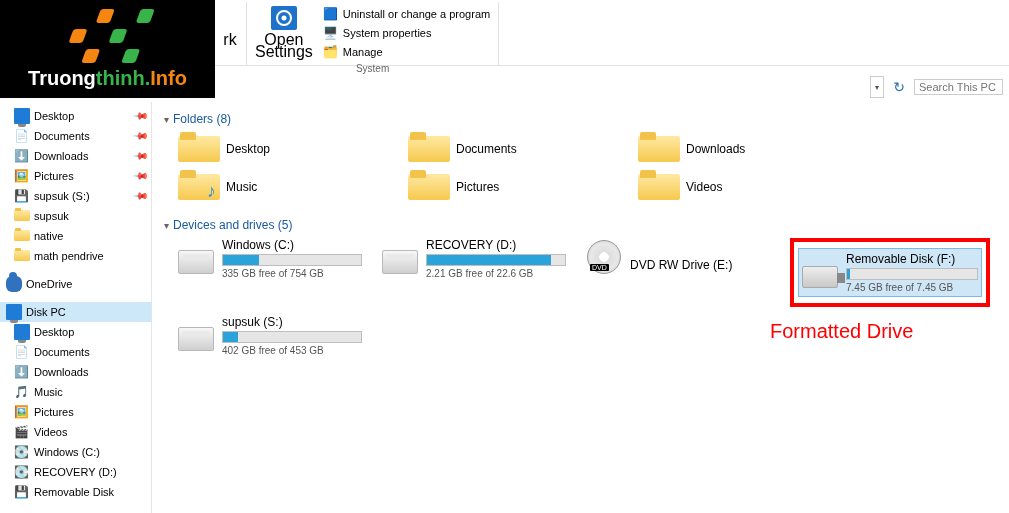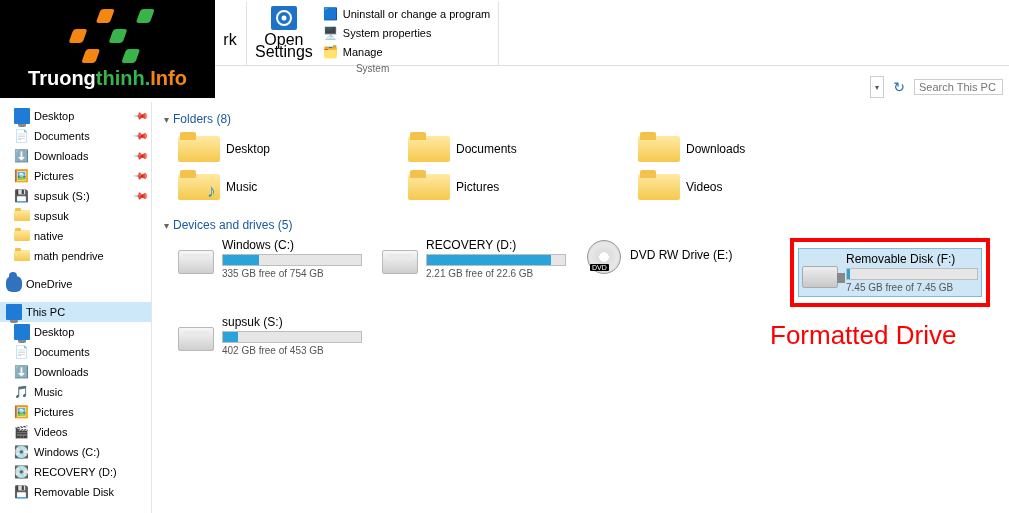--- a/index.html
+++ b/index.html
@@ -47,21 +47,21 @@
   .drive-tile { display:flex; gap:8px; width:184px; }
   .drive-tile .drv-icon { width:36px; height:36px; display:flex; align-items:flex-end; justify-content:center;}
   .drive-info { display:flex; flex-direction:column; width:140px;}
   .drive-name { font-size:12px; }
   .drive-bar { height:12px; border:1px solid #bdbdbd; margin:2px 0; background:#e6e6e6; position:relative;}
   .drive-bar-fill { position:absolute; left:0; top:0; bottom:0; background:#2aa3da;}
   .drive-free { font-size:10px; color:#555; }
 
   .drive-selected { background:#cfe6f7; border:1px solid #7fb8e0; padding:3px; }
   .highlight-box { border:4px solid #ff0000; padding:6px 4px; }
-  .annot { position:absolute; color:#ff0000; font-size:26px; font-family: Arial, sans-serif; }
+  .annot { position:absolute; color:#ff0000; font-size:20px; font-family: Arial, sans-serif; }
 
   
   .folder-ico { width:42px; height:34px; position:relative;}
   .folder-ico::before{content:"";position:absolute;left:0;top:4px;width:100%;height:26px;background:linear-gradient(#ffe9a3,#f6c94e);border-radius:2px;}
   .folder-ico::after{content:"";position:absolute;left:2px;top:0;width:16px;height:8px;background:#f2c24a;border-radius:2px 2px 0 0;}
   .folder-sm { width:16px; height:13px; position:relative; display:inline-block;}
   .folder-sm::before{content:"";position:absolute;left:0;top:2px;width:100%;height:11px;background:linear-gradient(#ffe9a3,#f6c94e);border-radius:1px;}
   .folder-sm::after{content:"";position:absolute;left:1px;top:0;width:6px;height:3px;background:#f2c24a;border-radius:1px 1px 0 0;}
 
   .monitor-ico { width:16px; height:12px; background:#1e7bd6; border-radius:1px; position:relative; display:inline-block;}
@@ -205,21 +205,21 @@
         <span>math pendrive</span>
       </div>
     <div class="nav-sep"></div>
     <div class="nav-item" style="padding-left:6px;">
         <span class="tree-icon cloud-ico"></span>
         <span>OneDrive</span>
       </div>
     <div class="nav-sep"></div>
     <div class="nav-item selected" style="padding-left:6px;">
         <span class="tree-icon monitor-ico"></span>
-        <span>This PC</span>
+        <span>Disk PC</span>
       </div>
     <div class="nav-item">
         <span class="tree-icon monitor-ico"></span>
         <span>Desktop</span>
       </div>
     <div class="nav-item">
         <span class="tree-icon">📄</span>
         <span>Documents</span>
       </div>
     <div class="nav-item">
@@ -315,21 +315,21 @@
           <span class="drive-free">2.21 GB free of 22.6 GB</span>
         </div>
       </div>
       <div class="drive-tile">
         <div class="drv-icon">
             <div class="dvd-ico">
               <span class="dvd-lbl">DVD</span>
             </div>
           </div>
         <div class="drive-info">
-          <span class="drive-name" style="margin-top:10px;">DVD RW Drive (E:)</span>
+          <span class="drive-name" style="margin-top:20px;">DVD RW Drive (E:)</span>
         </div>
       </div>
       <div class="highlight-box">
         <div class="drive-tile drive-selected">
           <div class="drv-icon">
               <div class="usb-ico"></div>
             </div>
           <div class="drive-info">
             <span class="drive-name">Removable Disk (F:)</span>
             <div class="drive-bar">

